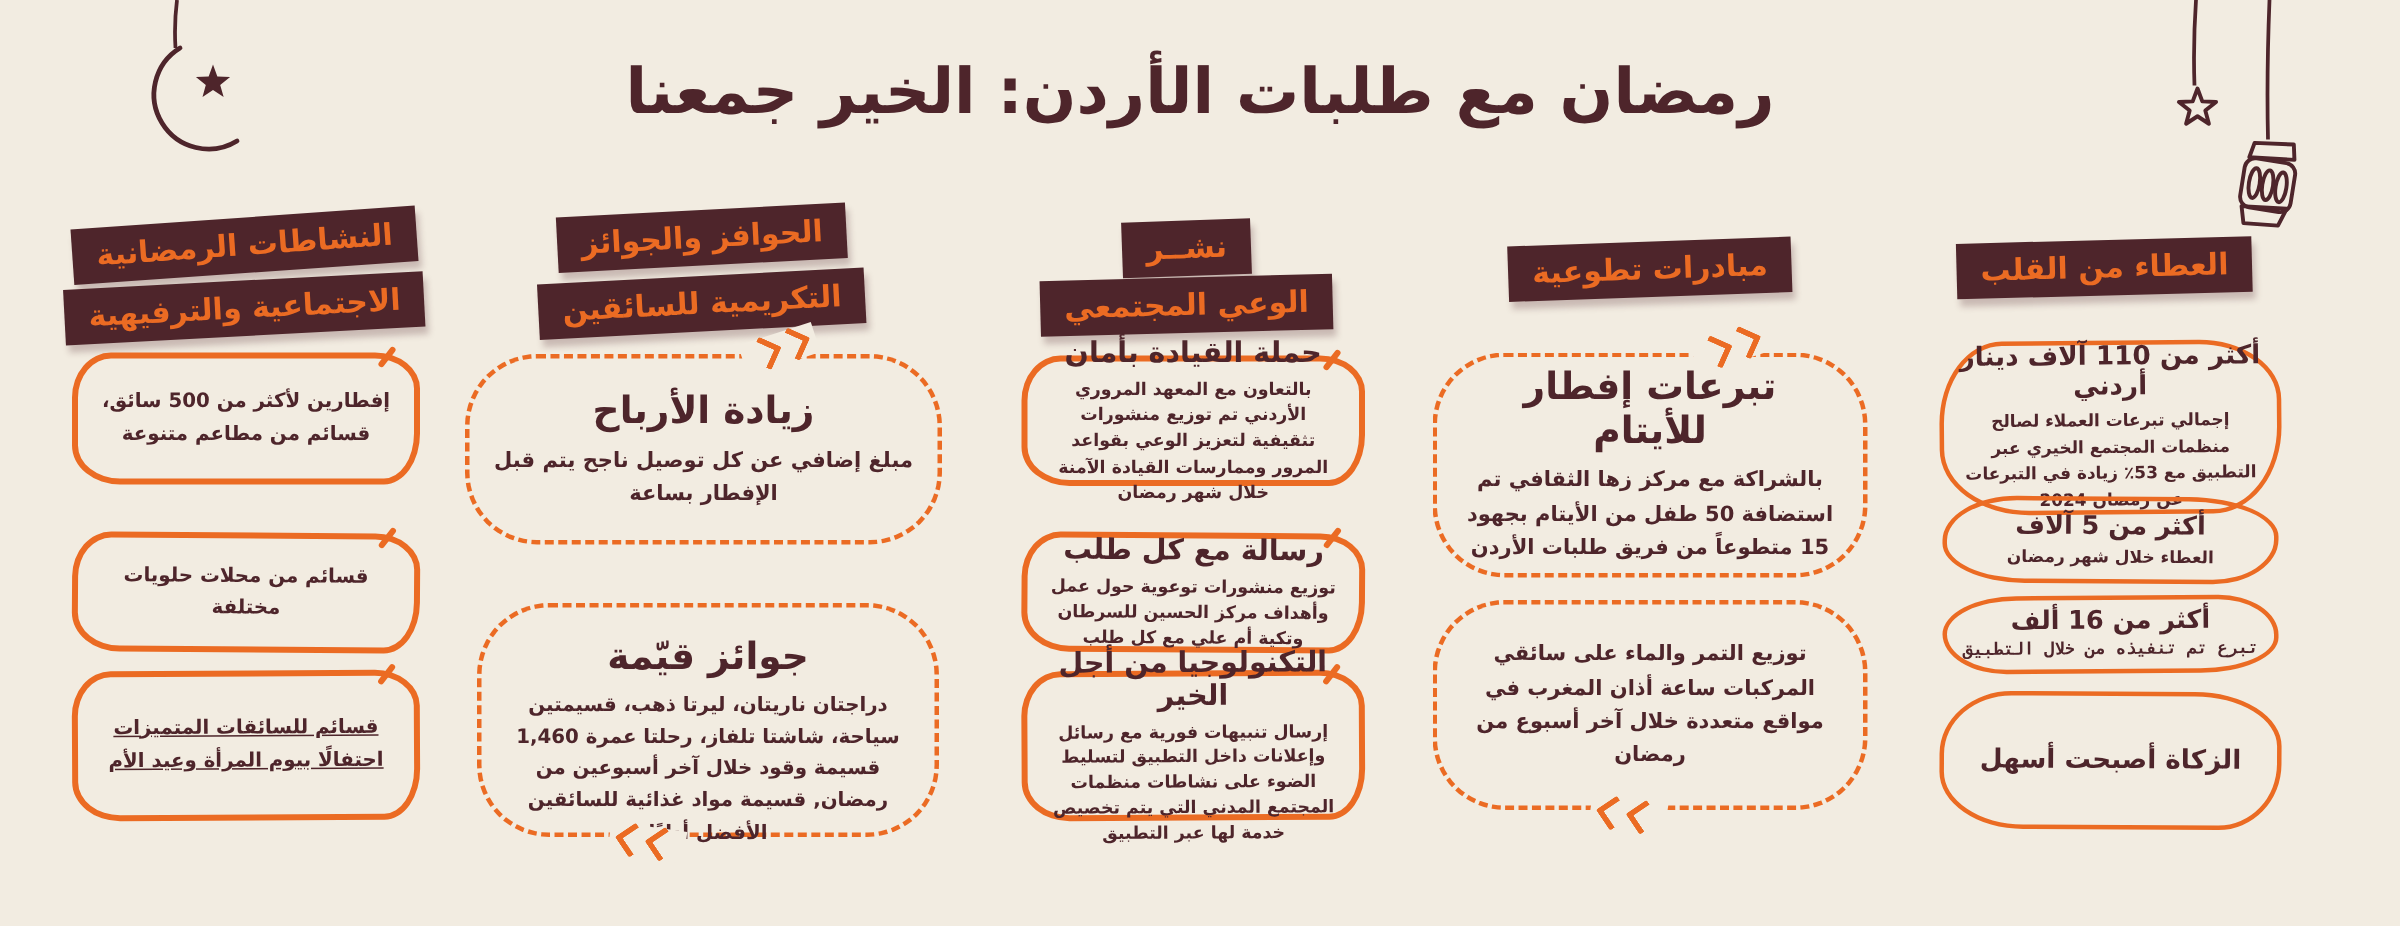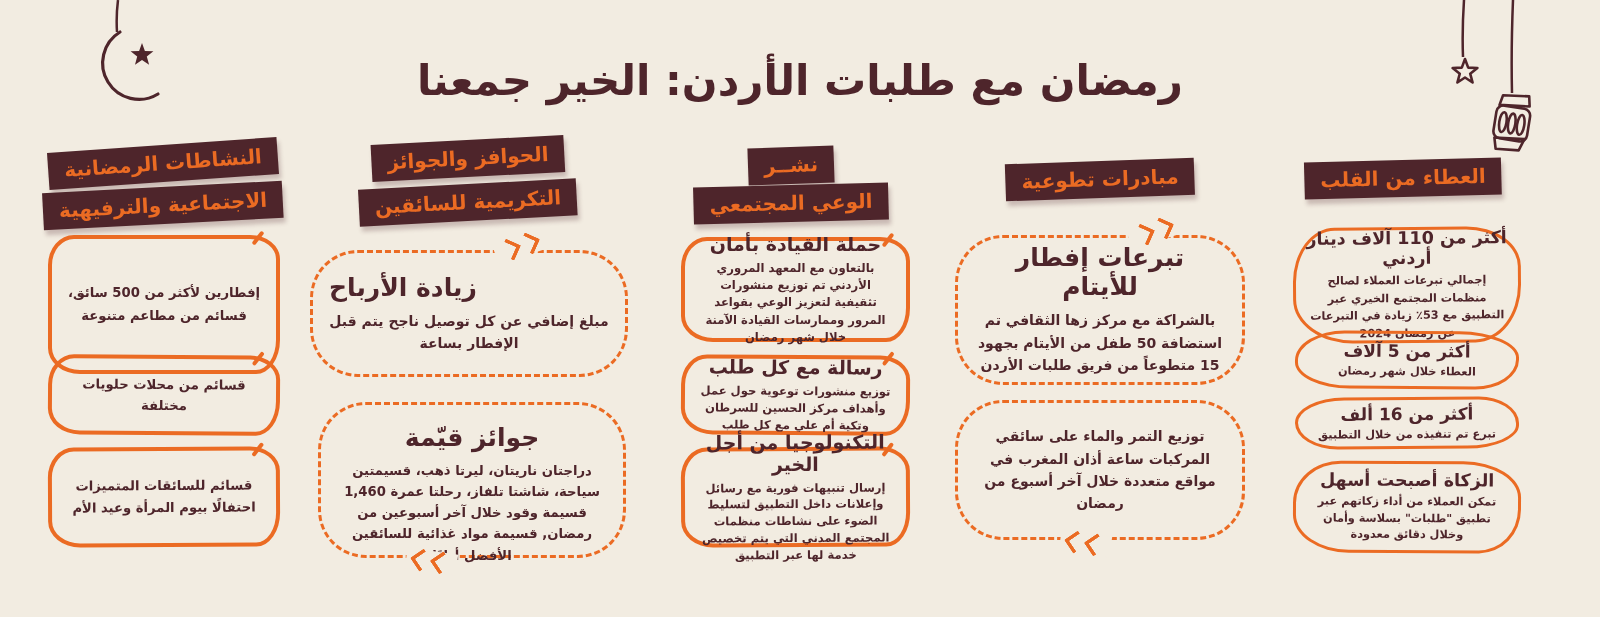--- a/index.html
+++ b/index.html
@@ -9,21 +9,21 @@
   }
   html,body{margin:0;padding:0;background:var(--bg);}
   .canvas{
     position:relative;width:1600px;height:617px;overflow:hidden;
     background:var(--bg);
     font-family:"DejaVu Sans",sans-serif;
     color:var(--maroon);
     direction:rtl;
   }
   .title{
-    position:absolute;top:56px;left:0;width:100%;
+    position:absolute;top:36px;left:0;width:100%;
     text-align:center;font-size:42px;font-weight:700;color:var(--maroon);
     letter-spacing:-1px;
   }
   .col{position:absolute;}
   .badge{
     position:absolute;left:50%;
     background:var(--maroon);color:var(--orange);
     font-weight:700;font-size:20px;line-height:1.15;
     padding:7px 16px;white-space:nowrap;
     box-shadow:2px 5px 4px rgba(78,37,43,0.25);
@@ -93,25 +93,24 @@
     <div class="blob" style="top:72px;left:10px;right:2px;height:116px;border-radius:42px 55px 46px 60px / 55px 40px 58px 44px;transform:rotate(-0.5deg);">
       <div class="box-title" style="font-size:17.5px;">أكثر من 110 آلاف دينار أردني</div>
       <div class="box-body" style="font-size:11.3px;line-height:1.55;">إجمالي تبرعات العملاء لصالح منظمات المجتمع الخيري عبر التطبيق مع 53٪ زيادة في التبرعات عن رمضان 2024</div>
     </div>
     <div class="blob" style="top:176px;left:12px;right:4px;height:58px;border-radius:50px 60px 44px 55px / 30px 26px 30px 26px;transform:rotate(0.4deg);">
       <div class="box-title" style="font-size:17px;">أكثر من 5 آلاف</div>
       <div class="box-body" style="font-size:11.3px;line-height:1.2;">العطاء خلال شهر رمضان</div>
     </div>
     <div class="blob" style="top:242px;left:12px;right:4px;height:52px;border-radius:55px 45px 58px 48px / 28px 30px 26px 30px;transform:rotate(-0.4deg);">
       <div class="box-title" style="font-size:17px;">أكثر من 16 ألف</div>
-      <div class="box-body" style="font-size:11.3px;line-height:1.2;">تبرع تم تنفيذه من خلال التطبيق</div>
+      <div class="box-body" style="font-size:11.3px;line-height:1.2;font-family:Liberation Mono, monospace;">تبرع تم تنفيذه من خلال التطبيق</div>
     </div>
     <div class="blob" style="top:306px;left:10px;right:2px;height:92px;border-radius:48px 58px 42px 56px / 42px 36px 44px 38px;transform:rotate(0.3deg);">
       <div class="box-title" style="font-size:17.5px;">الزكاة أصبحت أسهل</div>
-      <div class="box-body" style="font-size:11.3px;line-height:1.5;">تمكن العملاء من أداء زكاتهم عبر تطبيق "طلبات" بسلاسة وأمان وخلال دقائق معدودة</div>
     </div>
   </div>
 
   <div class="col" style="left:940px;top:155px;width:320px;height:430px;">
     <span class="badge" style="top:6px;transform:translateX(-50%) rotate(-2deg);">مبادرات تطوعية</span>
     <div class="dashedbox" style="top:80px;left:15px;right:15px;height:150px;">
       <div class="arrow arrow-top" style="left:60%;">
         <span class="chev-r"></span>
           <span class="chev-r"></span>
       </div>
@@ -123,62 +122,62 @@
         <span class="chev-l"></span>
           <span class="chev-l"></span>
       </div>
       <div class="box-body" style="font-size:14px;">توزيع التمر والماء على سائقي المركبات ساعة أذان المغرب في مواقع متعددة خلال آخر أسبوع من رمضان</div>
     </div>
   </div>
 
   <div class="col" style="left:663px;top:147px;width:255px;height:430px;">
     <span class="badge" style="top:0;transform:translateX(-50%) rotate(-2deg);">نشــر</span>
     <span class="badge" style="top:38px;transform:translateX(-50%) rotate(-1.5deg);">الوعي المجتمعي</span>
-    <div class="bubble" style="top:90px;left:18px;right:8px;height:105px;">
+    <div class="bubble" style="top:90px;left:18px;right:8px;height:87px;">
       <div class="box-title" style="font-size:19px;">حملة القيادة بأمان</div>
       <div class="box-body" style="font-size:11.6px;line-height:1.5;">بالتعاون مع المعهد المروري الأردني تم توزيع منشورات تثقيفية لتعزيز الوعي بقواعد المرور وممارسات القيادة الآمنة خلال شهر رمضان</div>
     </div>
     <div class="bubble" style="top:208px;left:18px;right:8px;height:80px;transform:rotate(0.4deg);">
       <div class="box-title" style="font-size:19px;">رسالة مع كل طلب</div>
       <div class="box-body" style="font-size:11.6px;line-height:1.45;">توزيع منشورات توعوية حول عمل وأهداف مركز الحسين للسرطان وتكية أم علي مع كل طلب</div>
     </div>
     <div class="bubble" style="top:300px;left:18px;right:8px;height:100px;transform:rotate(-0.3deg);">
       <div class="box-title" style="font-size:19px;">التكنولوجيا من أجل الخير</div>
       <div class="box-body" style="font-size:11.6px;line-height:1.45;">إرسال تنبيهات فورية مع رسائل وإعلانات داخل التطبيق لتسليط الضوء على نشاطات منظمات المجتمع المدني التي يتم تخصيص خدمة لها عبر التطبيق</div>
     </div>
   </div>
 
   <div class="col" style="left:298px;top:140px;width:340px;height:440px;">
     <span class="badge" style="top:0;transform:translateX(-50%) rotate(-3deg);">الحوافز والجوائز</span>
     <span class="badge" style="top:44px;transform:translateX(-50%) rotate(-3deg);">التكريمية للسائقين</span>
-    <div class="dashedbox" style="top:110px;left:12px;right:10px;height:127px;align-items:flex-end;">
+    <div class="dashedbox" style="top:96px;left:12px;right:10px;height:127px;">
       <div class="arrow arrow-top" style="left:58%;">
         <span class="chev-r"></span>
           <span class="chev-r"></span>
       </div>
       <div class="box-title" style="font-size:25px;">زيادة الأرباح</div>
       <div class="box-body" style="font-size:14px;">مبلغ إضافي عن كل توصيل ناجح يتم قبل الإفطار بساعة</div>
     </div>
     <div class="dashedbox" style="top:262px;left:20px;right:12px;height:156px;justify-content:flex-start;padding-top:18px;">
       <div class="arrow arrow-bottom" style="left:28%;">
         <span class="chev-l"></span>
           <span class="chev-l"></span>
       </div>
       <div class="box-title" style="font-size:25px;">جوائز قيّمة</div>
       <div class="box-body" style="font-size:13.2px;">دراجتان ناريتان، ليرتا ذهب، قسيمتين سياحة، شاشتا تلفاز، رحلتا عمرة 1,460 قسيمة وقود خلال آخر أسبوعين من رمضان, قسيمة مواد غذائية للسائقين الأفضل أداءًا</div>
     </div>
   </div>
 
   <div class="col" style="left:40px;top:145px;width:245px;height:430px;">
     <span class="badge" style="top:0;transform:translateX(-50%) rotate(-4deg);">النشاطات الرمضانية</span>
     <span class="badge" style="top:42px;transform:translateX(-50%) rotate(-3deg);">الاجتماعية والترفيهية</span>
-    <div class="bubble" style="top:90px;left:8px;right:5px;height:139px;">
+    <div class="bubble" style="top:90px;left:8px;right:5px;height:88px;">
       <div class="box-body" style="font-size:13.2px;line-height:1.7;">إفطارين لأكثر من 500 سائق، قسائم من مطاعم متنوعة</div>
     </div>
     <div class="bubble" style="top:210px;left:8px;right:5px;height:80px;transform:rotate(0.4deg);">
       <div class="box-body" style="font-size:13.2px;">قسائم من محلات حلويات مختلفة</div>
     </div>
     <div class="bubble" style="top:302px;left:8px;right:5px;height:100px;transform:rotate(-0.3deg);">
-      <div class="box-body" style="font-size:13.2px;line-height:1.7;">قسائم للسائقات المتميزات احتفالًا بيوم المرأة وعيد الأم</div>
+      <div class="box-body" style="font-size:13.2px;line-height:1.7;text-decoration:underline;">قسائم للسائقات المتميزات احتفالًا بيوم المرأة وعيد الأم</div>
     </div>
   </div>
 
 </div>
 
 </body></html>

